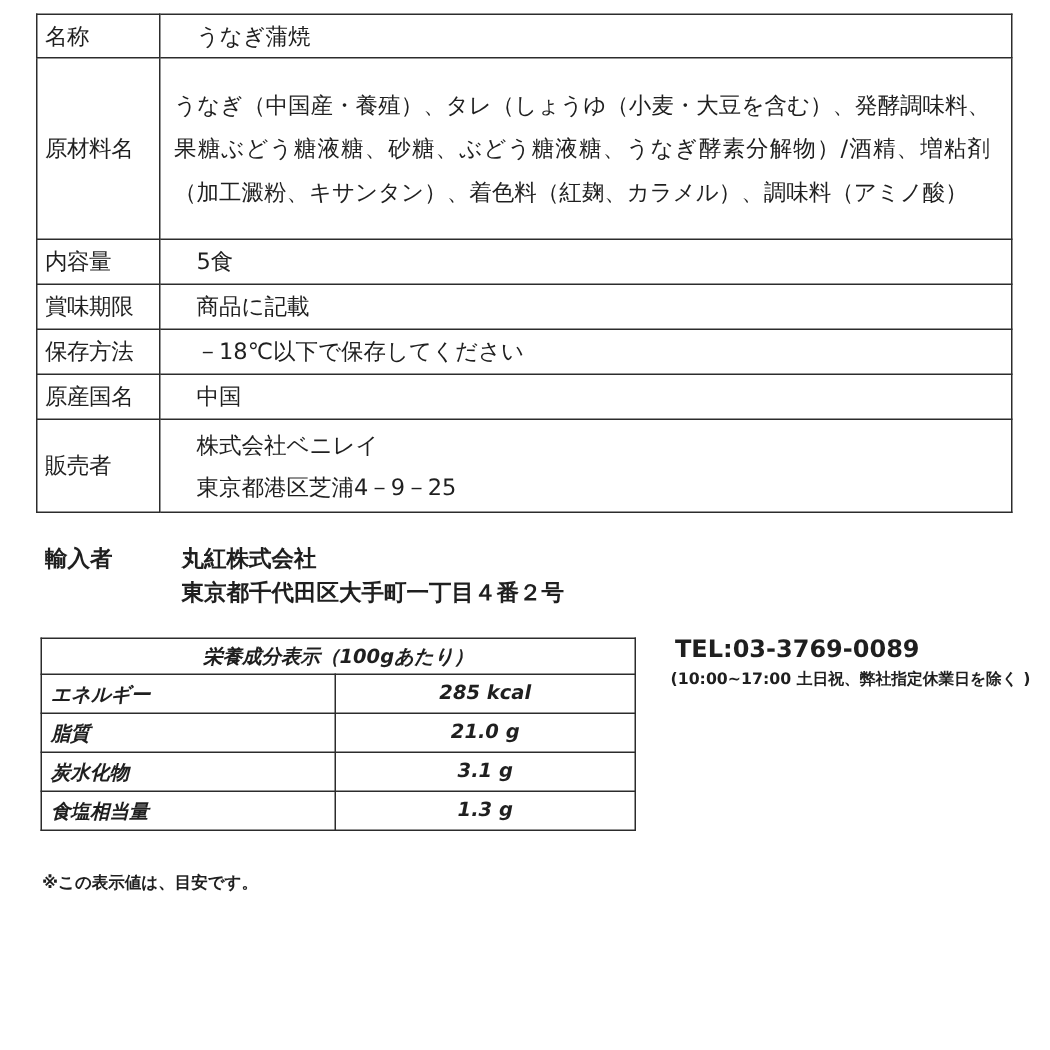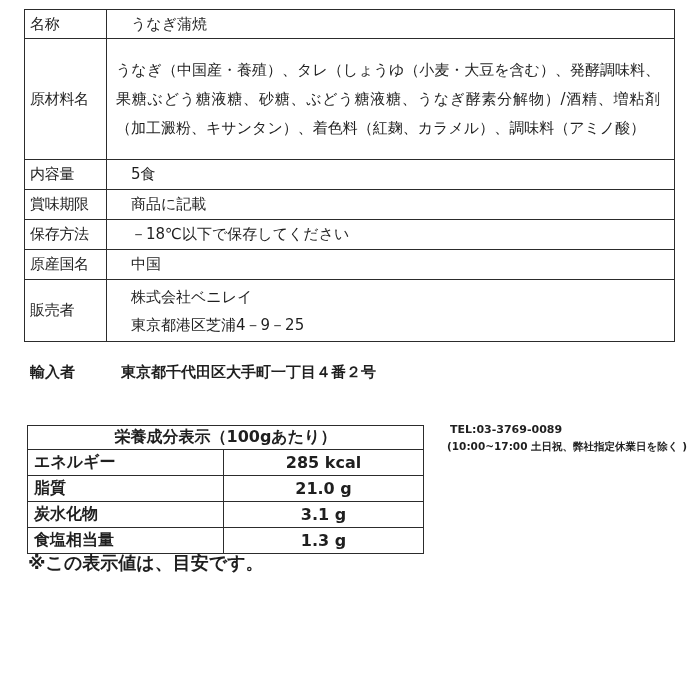--- a/index.html
+++ b/index.html
@@ -47,41 +47,42 @@
   .importer .imp-label{width:75px;flex:0 0 75px;}
   .importer .imp-lines{white-space:nowrap;}
 
   
   .nut-table{
     position:absolute;left:27px;top:425px;width:397px;
     table-layout:fixed;
   }
   .nut-table td{
     border:1.5px solid #2c2c2c;
-    font-size:16px;font-weight:600;
+    font-size:13px;font-weight:600;
     padding:0 6px;
+    font-style:italic;
   }
   .nut-table td.nut-head{height:23px;text-align:center;padding:0;}
   .nut-table col.n-label{width:196px;}
   .nut-table tr.nut-row td{height:25px;}
   .nut-table td.n-val{text-align:center;}
 
   .footnote{
-    position:absolute;left:28px;top:551px;
-    font-size:18px;font-weight:700;
+    position:absolute;left:28px;top:581px;
+    font-size:11px;font-weight:700;
   }
 
   
   .contact{position:absolute;left:433px;top:423px;width:260px;}
   .contact .contact-title{
     font-size:13.8px;font-weight:700;white-space:nowrap;
     margin:0 0 7px 0;
   }
   .contact .contact-tel{
-    font-size:11px;font-weight:600;
+    font-size:16px;font-weight:600;
     margin:0 0 4px 17px;white-space:nowrap;
   }
   .contact .contact-hours{
     font-size:10.5px;font-weight:600;
     margin:0 0 0 14px;white-space:nowrap;
   }
 </style>
 </head>
 <body>
 
@@ -123,20 +124,21 @@
           <div>株式会社ベニレイ</div>
           <div>東京都港区芝浦4－9－25</div>
         </td>
       </tr>
     </tbody>
   </table>
 
   <div class="importer">
     <span class="imp-label">輸入者</span>
     <div class="imp-lines">
+      <div>丸紅株式会社</div>
       <div>東京都千代田区大手町一丁目４番２号</div>
     </div>
   </div>
 
   <table class="nut-table">
     <colgroup>
         <col class="n-label">
         <col>
       </colgroup>
     <tbody>

